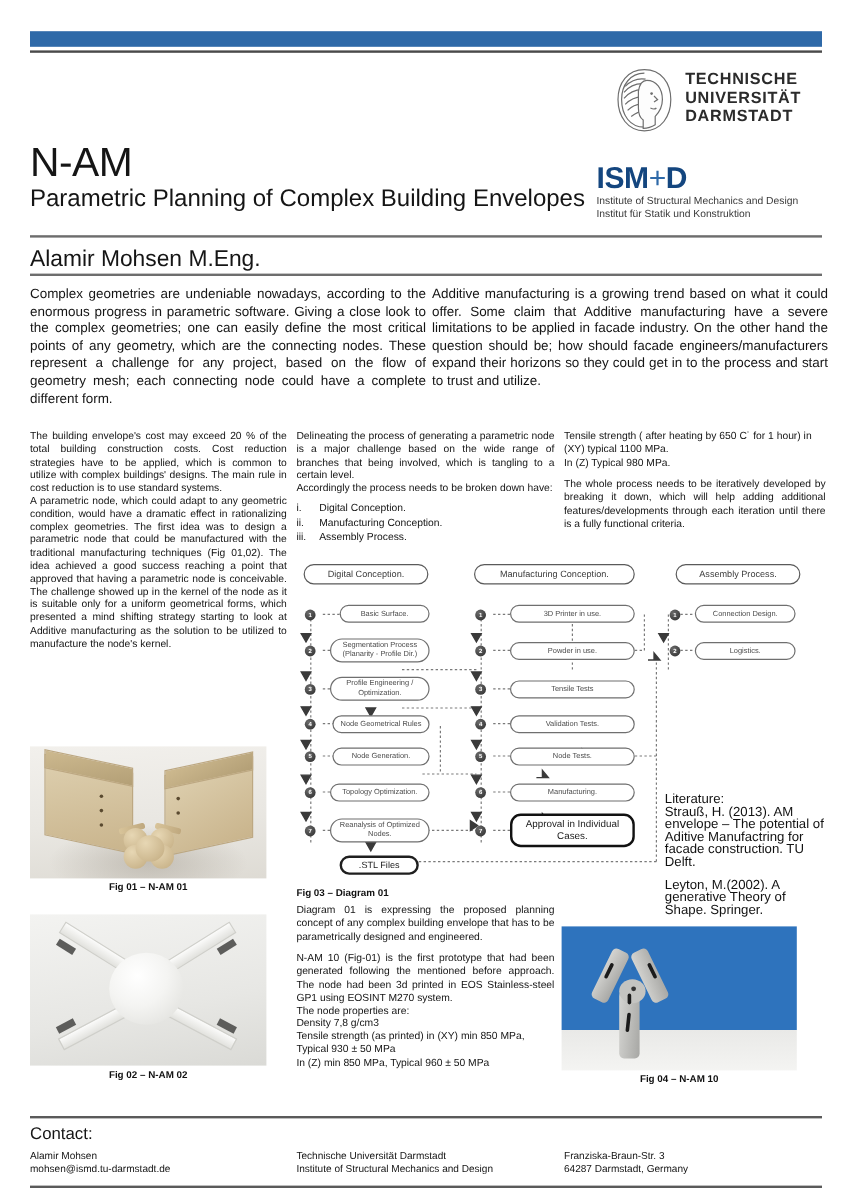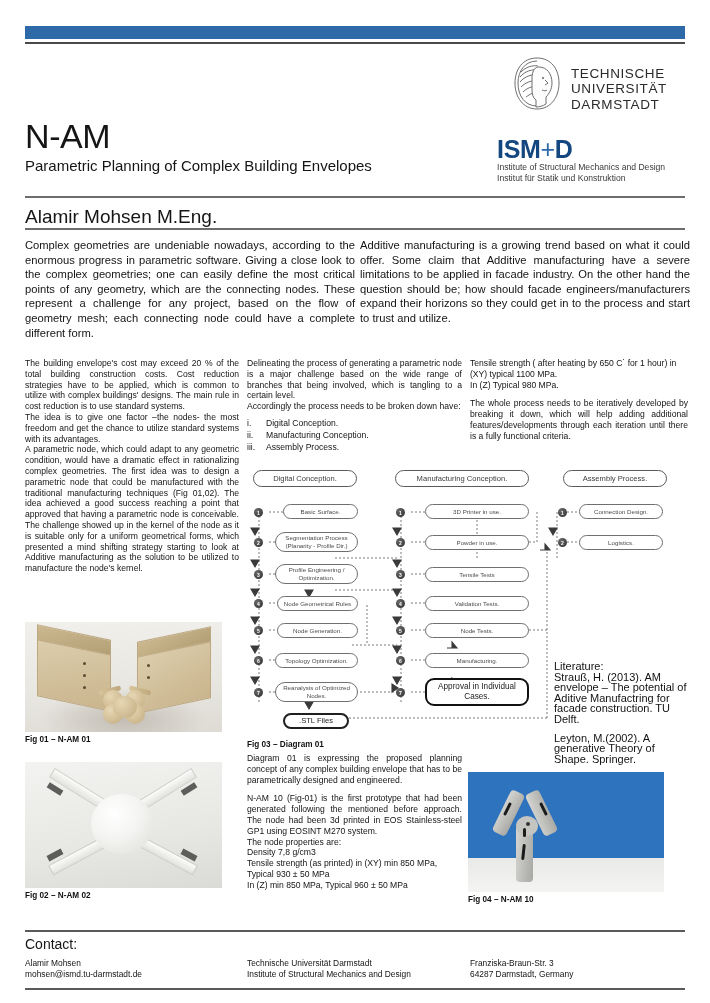--- a/index.html
+++ b/index.html
@@ -12,26 +12,26 @@
     overflow:hidden;
   }
   .poster{position:absolute;left:0;top:0;width:710px;height:1003px;}
 
   
   .top-bar{position:absolute;left:25px;top:26px;width:660px;height:13px;background:#2e69a8;}
   .rule-top{position:absolute;left:25px;top:42px;width:660px;height:2px;background:#4a4a4a;}
   .rule-mid{position:absolute;left:25px;top:196px;width:660px;height:1.5px;background:#6d6d6d;}
   .rule-author{position:absolute;left:25px;top:228px;width:660px;height:1.5px;background:#6d6d6d;}
 
-  .tu-logo{position:absolute;left:512px;top:56px;display:flex;align-items:flex-end;gap:9px;}
+  .tu-logo{position:absolute;left:512px;top:56px;display:flex;align-items:flex-start;gap:9px;font-weight:bold;}
   .tu-mark{width:50px;height:56px;flex:0 0 auto;}
   .tu-words{font-size:13.5px;line-height:15.5px;letter-spacing:.6px;color:#2b2b2b;padding-top:2px;}
 
   .title-main{position:absolute;left:25px;top:118px;font-size:34px;line-height:36px;font-weight:400;color:#151515;letter-spacing:-0.4px;}
-  .title-sub{position:absolute;left:25px;top:156px;font-size:15px;line-height:20px;font-weight:400;color:#151515;}
+  .title-sub{position:absolute;left:25px;top:156px;font-size:20px;line-height:20px;font-weight:400;color:#151515;}
 
   .ismd{position:absolute;left:497px;top:136px;}
   .ismd-logo{font-size:25px;line-height:26px;font-weight:700;color:#14467f;letter-spacing:-0.3px;}
   .ismd-logo .plus{color:#2e69a8;font-weight:400;}
   .ismd-line{font-size:8.6px;line-height:11px;color:#3a3a3a;}
 
   .author{position:absolute;left:25px;top:206px;font-size:19px;color:#151515;}
 
   
   .intro-l{position:absolute;left:25px;top:238px;width:330px;}
@@ -44,21 +44,21 @@
   .col-r{position:absolute;left:470px;top:358px;width:218px;}
   .col-l p,.col-m p,.col-r p{margin:0 0 0 0;font-size:8.6px;line-height:10.8px;text-align:justify;color:#141414;}
   .col-m p.nojust,.col-r p.nojust{text-align:left;}
   .gap{height:8px;}
 
   .numlist{margin:5px 0 0 0;padding:0;list-style:none;font-size:8.6px;line-height:12px;color:#141414;}
   .numlist li{display:flex;gap:7px;}
   .numlist .rn{width:12px;flex:0 0 auto;}
 
   
-  .fig{position:absolute;}
+  .fig{position:absolute;text-align:center;}
   .fig .cap{font-size:8.2px;font-weight:700;color:#111;margin-top:3px;}
   .fig01-img{width:197px;height:110px;border:0;
     background:
       radial-gradient(ellipse 60% 40% at 50% 88%, rgba(120,110,95,.30), rgba(255,255,255,0) 70%),
       linear-gradient(175deg,#f2f0ec 0%,#e9e7e2 55%,#dedbd4 100%);
     position:relative;overflow:hidden;}
   .blk{position:absolute;background:linear-gradient(160deg,#ded0b0,#c9b48c);border:1px solid #bda882;}
   .blk.dark{background:linear-gradient(160deg,#cdb98f,#b39f76);}
   .knuck{position:absolute;border-radius:50%;background:radial-gradient(circle at 35% 30%,#e7d7b4,#c2ab80);}
   .rod{position:absolute;background:linear-gradient(90deg,#d8c49a,#bfa87e);border-radius:2px;}
@@ -152,21 +152,20 @@
 
   <div class="intro-l">
     <p>Complex geometries are undeniable nowadays, according to the enormous progress in parametric software. Giving a close look to the complex geometries; one can easily define the most critical points of any geometry, which are the connecting nodes. These represent a challenge for any project, based on the flow of geometry mesh; each connecting node could have a complete different form.</p>
   </div>
   <div class="intro-r">
     <p>Additive manufacturing is a growing trend based on what it could offer. Some claim that Additive manufacturing have a severe limitations to be applied in facade industry. On the other hand the question should be; how should facade engineers/manufacturers expand their horizons so they could get in to the process and start to trust and utilize.</p>
   </div>
 
   <div class="col-l">
     <p>The building envelope's cost may exceed 20 % of the total building construction costs. Cost reduction strategies have to be applied, which is common to utilize with complex buildings' designs. The main rule in cost reduction is to use standard systems.</p>
-    <p>The idea is to give one factor –the nodes- the most freedom and get the chance to utilize standard systems with its advantages.</p>
     <p>A parametric node, which could adapt to any geometric condition, would have a dramatic effect in rationalizing complex geometries. The first idea was to design a parametric node that could be manufactured with the traditional manufacturing techniques (Fig 01,02). The idea achieved a good success reaching a point that approved that having a parametric node is conceivable. The challenge showed up in the kernel of the node as it is suitable only for a uniform geometrical forms, which presented a mind shifting strategy starting to look at Additive manufacturing as the solution to be utilized to manufacture the node's kernel.</p>
   </div>
 
   <div class="col-m">
     <p>Delineating the process of generating a parametric node is a major challenge based on the wide range of branches that being involved, which is tangling to a certain level.</p>
     <p>Accordingly the process needs to be broken down have:</p>
     <ul class="numlist">
       <li>
           <span class="rn">i.</span>
           <span>Digital Conception.</span>

